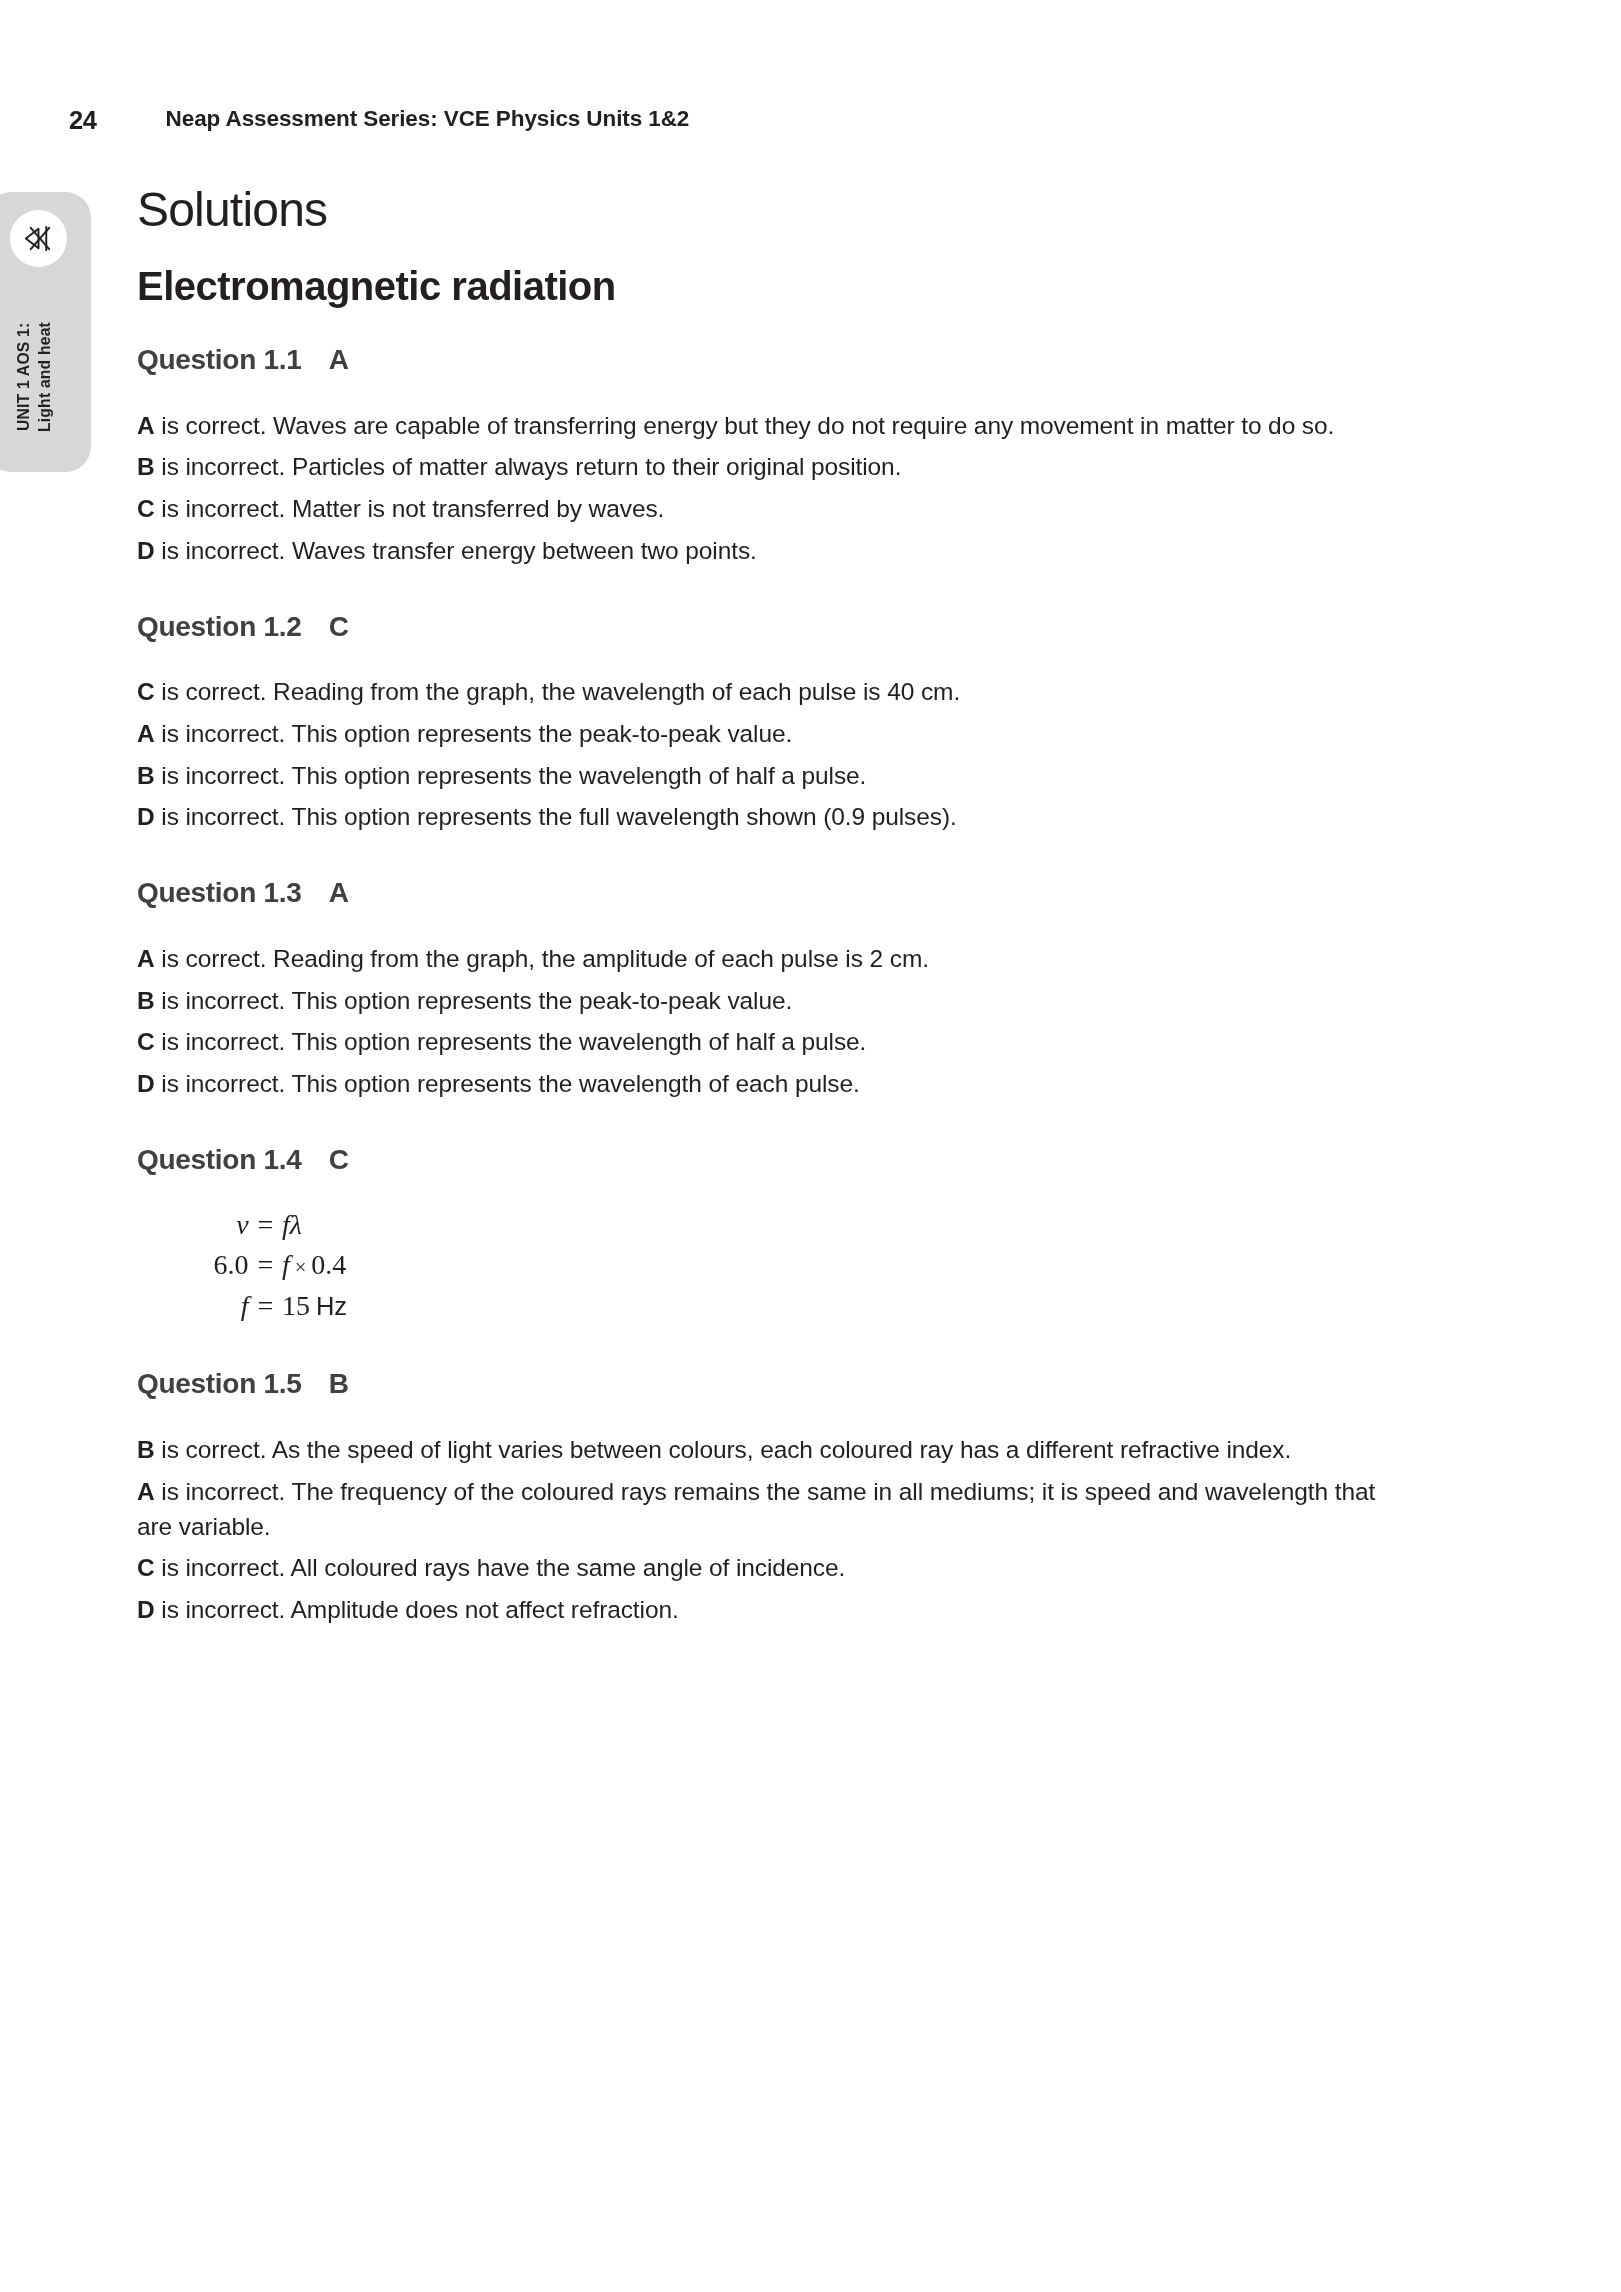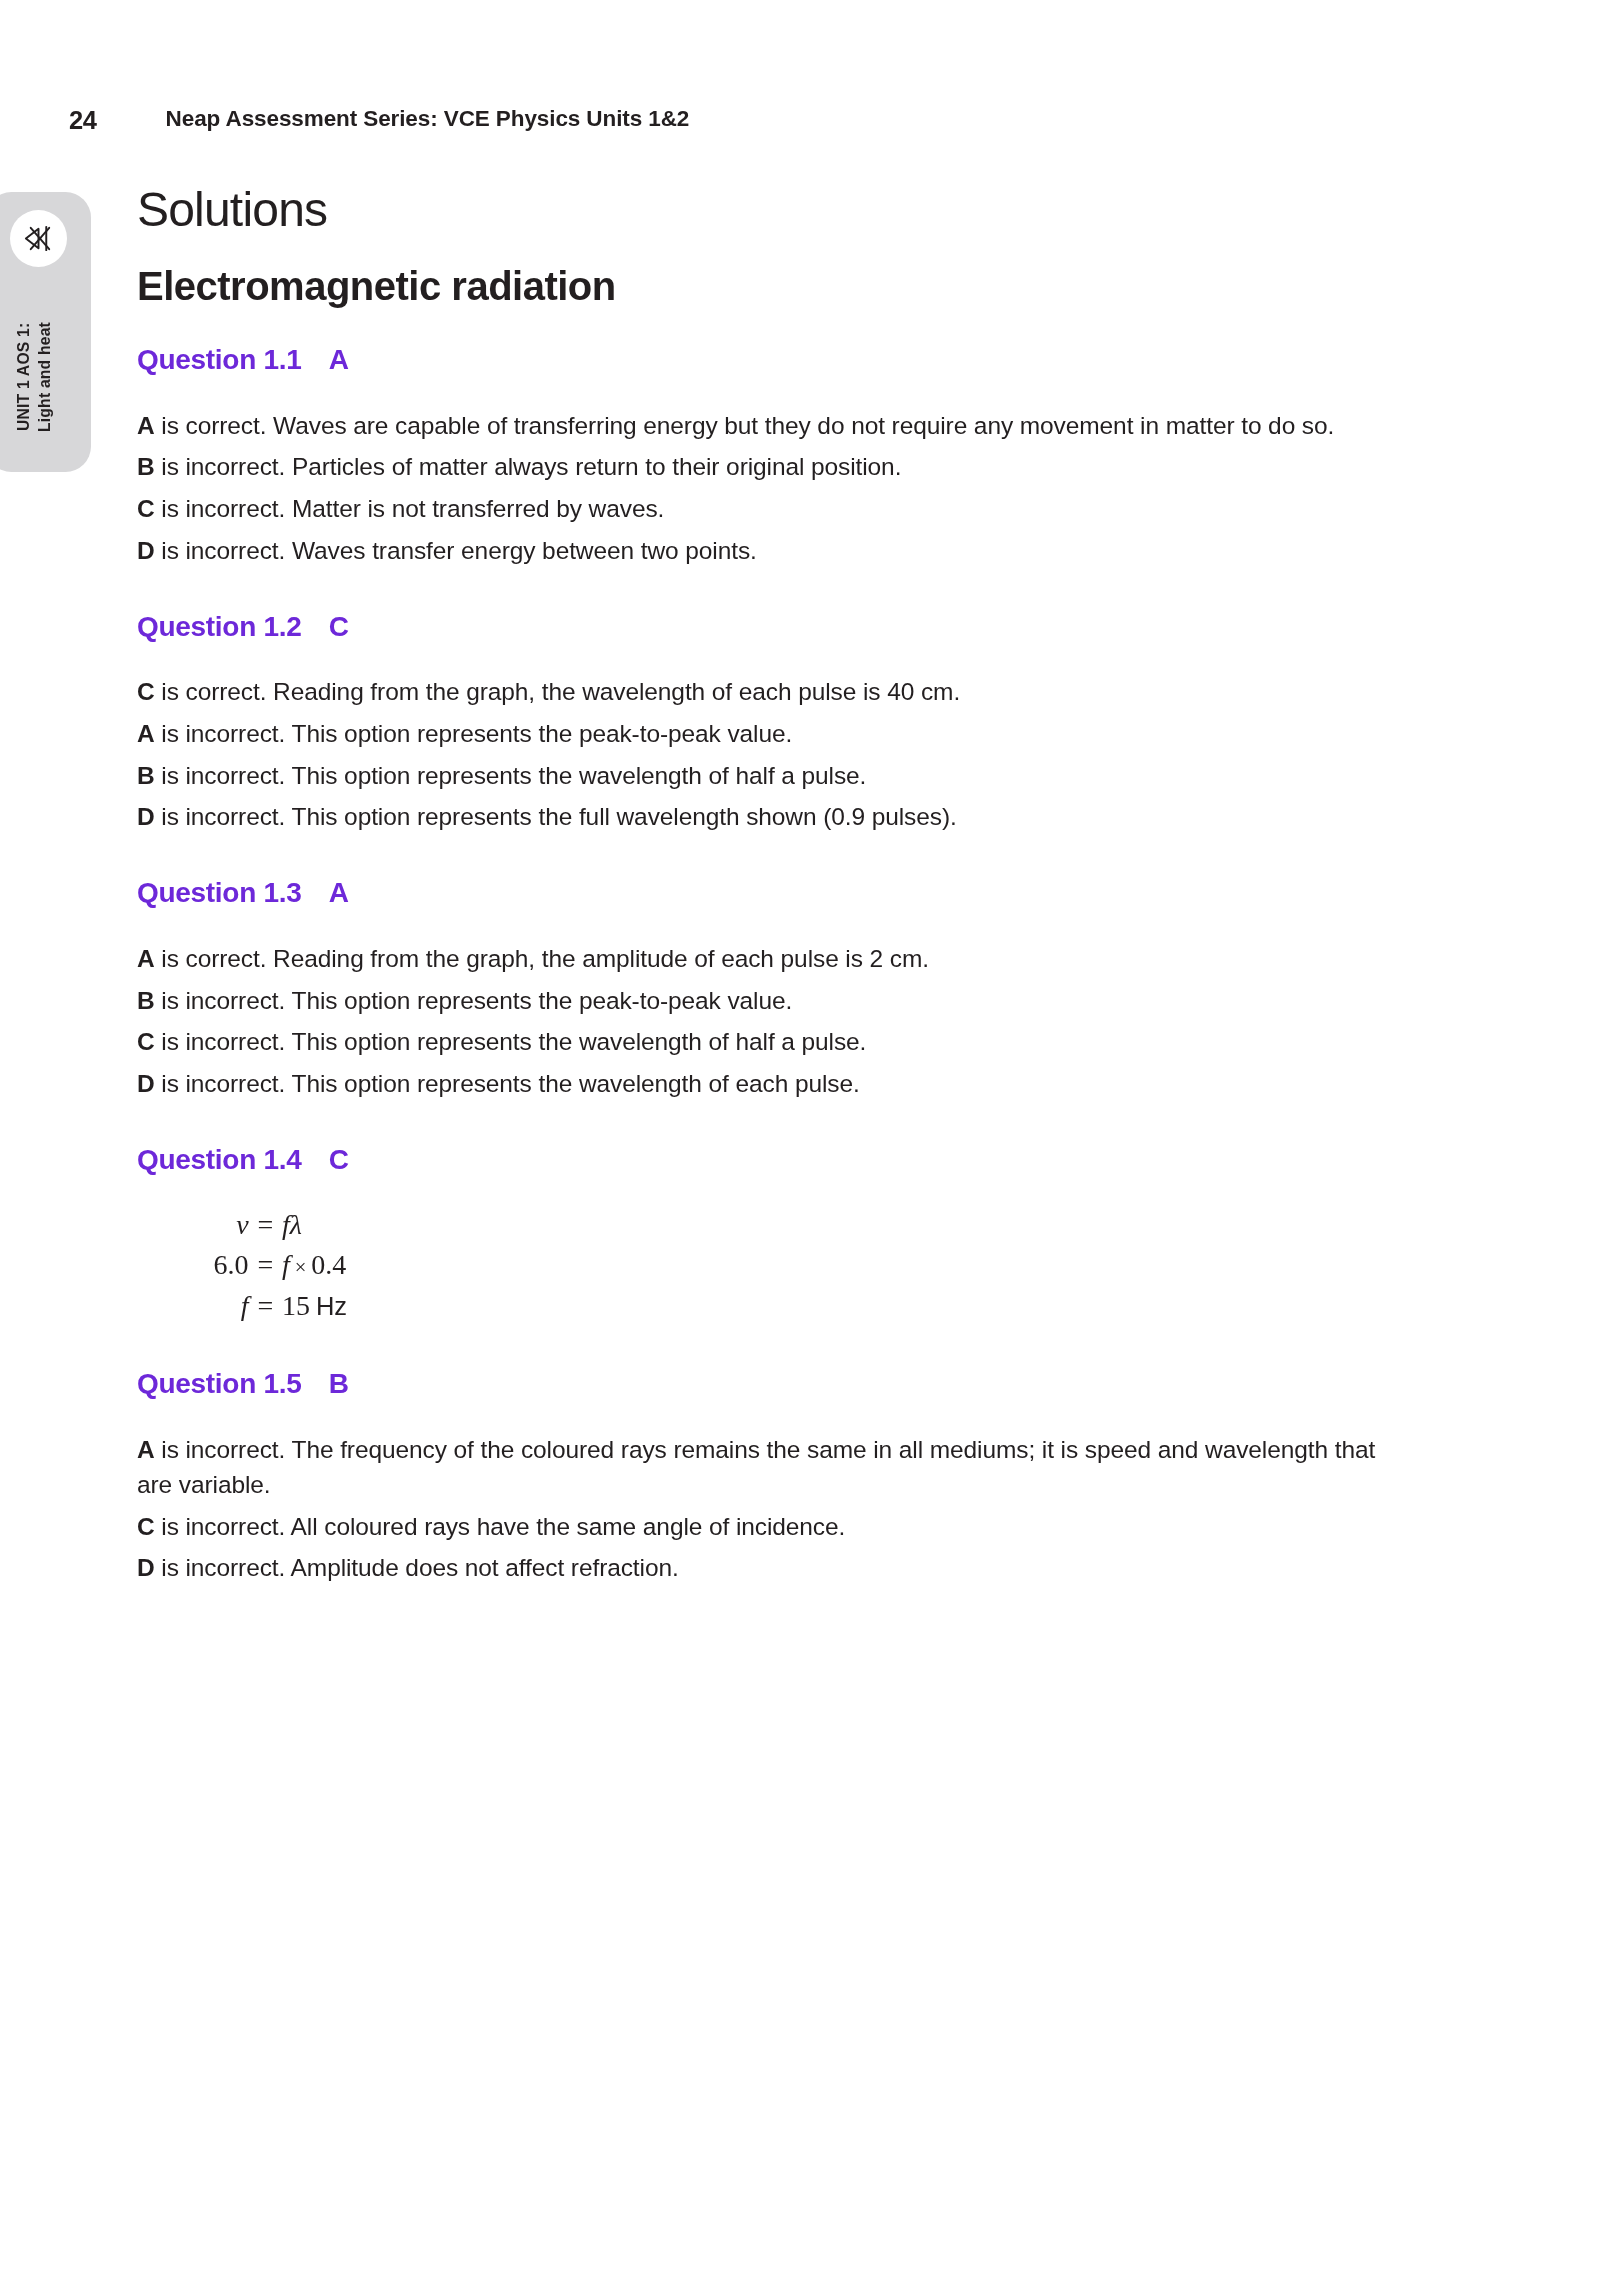--- a/index.html
+++ b/index.html
@@ -113,21 +113,21 @@
 
   .question-block { margin-top: 43px; }
   .question-block.first { margin-top: 39px; }
 
   h3.question-heading {
     margin: 0 0 0 0;
     font-size: 28px;
     font-weight: bold;
     letter-spacing: -0.3px;
     line-height: 1.1;
-    color: #6d28d9;
+    color: #404040;
     display: flex;
     align-items: baseline;
   }
   .q-answer { margin-left: 27.4px; font-weight: bold; }
 
   .answer-list { margin-top: 33px; }
 
   p.explanation {
     margin: 0 0 6.9px 0;
     font-size: 24.5px;
@@ -269,20 +269,21 @@
       </div>
     </div>
   </div>
 
   <div class="question-block">
     <h3 class="question-heading">
       <span>Question 1.5</span>
       <span class="q-answer">B</span>
     </h3>
     <div class="answer-list">
+      <p class="explanation"><span class="opt">B</span><span> is correct. As the speed of light varies between colours, each coloured ray has a different refractive index.</span></p>
       <p class="explanation"><span class="opt">A</span><span> is incorrect. The frequency of the coloured rays remains the same in all mediums; it is speed and wavelength that are variable.</span></p>
       <p class="explanation"><span class="opt">C</span><span> is incorrect. All coloured rays have the same angle of incidence.</span></p>
       <p class="explanation"><span class="opt">D</span><span> is incorrect. Amplitude does not affect refraction.</span></p>
     </div>
   </div>
 
 </div>
 
 
 </body></html>

